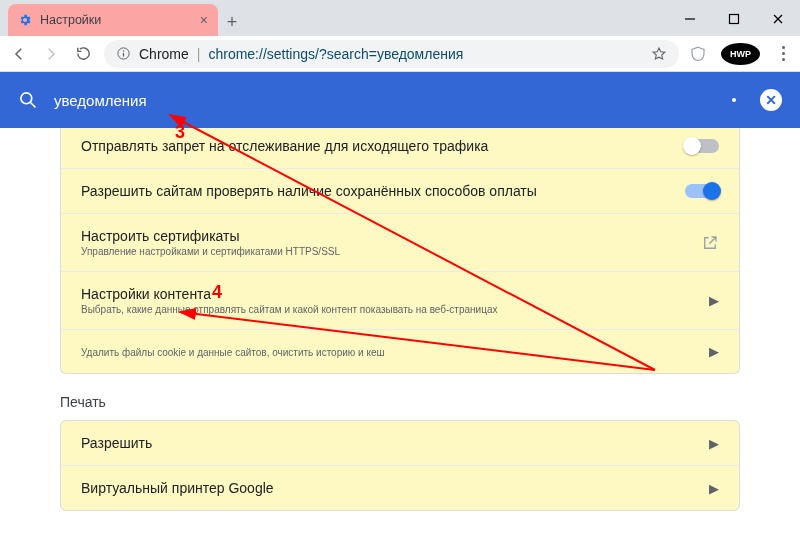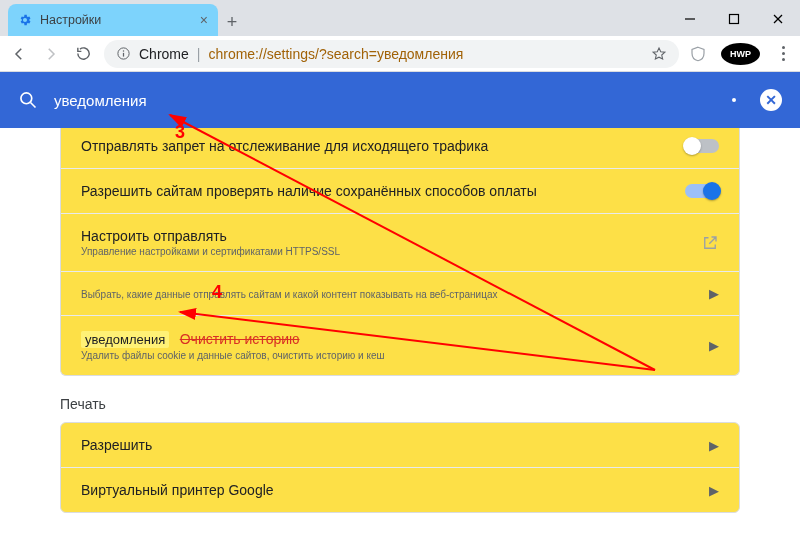--- a/index.html
+++ b/index.html
@@ -1,50 +1,50 @@
 <!DOCTYPE html>
 <html><head>
 <meta charset="utf-8">
 <style>
   * { box-sizing: border-box; margin: 0; padding: 0; font-family: "Segoe UI", Arial, sans-serif; }
   body { width: 800px; height: 560px; background: #fff; overflow: hidden; position: relative; }
 
   
   .titlebar { height: 36px; background: #dee1e6; display: flex; align-items: flex-end; }
-  .tab { background: #7dd3fc; height: 32px; width: 210px; margin-left: 8px; border-radius: 8px 8px 0 0; display: flex; align-items: center; padding: 0 10px; gap: 8px; font-size: 12.5px; color: #3c4043; }
+  .tab { background: #fca5a5; height: 32px; width: 210px; margin-left: 8px; border-radius: 8px 8px 0 0; display: flex; align-items: center; padding: 0 10px; gap: 8px; font-size: 12.5px; color: #3c4043; }
   .tab .gear { width: 14px; height: 14px; color: #1a73e8; }
   .tab .close { margin-left: auto; font-size: 14px; color: #5f6368; cursor: pointer; }
   .newtab { width: 28px; height: 28px; display: flex; align-items: center; justify-content: center; color: #5f6368; font-size: 18px; cursor: pointer; }
   .win-controls { margin-left: auto; display: flex; }
   .win-btn { width: 44px; height: 34px; display: flex; align-items: center; justify-content: center; color: #000; font-size: 14px; }
   .win-btn svg { width: 12px; height: 12px; }
 
   
   .toolbar { height: 36px; background: #fff; border-bottom: 1px solid #dadce0; display: flex; align-items: center; padding: 0 8px; gap: 10px; }
   .nav-btn { width: 22px; height: 22px; display: flex; align-items: center; justify-content: center; color: #5f6368; }
   .nav-btn.disabled { color: #bfc1c4; }
   .omnibox { flex: 1; height: 28px; background: #f1f3f4; border-radius: 14px; display: flex; align-items: center; padding: 0 12px; gap: 8px; font-size: 14px; color: #5f6368; }
   .omnibox .chrome-label { color: #202124; }
-  .omnibox .url-rest { color: #a16207; }
+  .omnibox .url-rest { color: #0c4a6e; }
   .toolbar-right { display: flex; align-items: center; gap: 14px; }
   .avatar { width: 39px; height: 22px; border-radius: 50%; background: #000; color: #fff; font-size: 9px; font-weight: 700; display: flex; align-items: center; justify-content: center; }
   .kebab { width: 18px; display: flex; flex-direction: column; align-items: center; gap: 3px; }
   .kebab span { width: 3px; height: 3px; background: #5f6368; border-radius: 50%; }
 
   
   .search-header { height: 56px; background: #3367d6; display: flex; align-items: center; padding: 0 18px; color: #fff; gap: 16px; }
   .search-header .mag { width: 20px; height: 20px; }
   .search-input { flex: 1; background: transparent; border: none; color: #fff; font-size: 15px; outline: none; }
   .search-input::placeholder { color: #dce6fb; }
   .dot { width: 4px; height: 4px; background: #fff; border-radius: 50%; margin-right: 8px; }
   .clear-btn { width: 22px; height: 22px; background: #fff; border-radius: 50%; color: #3367d6; display: flex; align-items: center; justify-content: center; font-size: 14px; font-weight: 700; cursor: pointer; }
 
   
   .content { position: absolute; top: 128px; left: 0; right: 0; bottom: 0; overflow: hidden; background: #fff; }
-  .card { margin: 0 60px 13px 60px; border: 1px solid #dadce0; border-radius: 6px; background: #fde047; }
+  .card { margin: 0 60px 13px 60px; border: 1px solid #dadce0; border-radius: 6px; background: #fef9c3; }
   .card.first { border-top: none; border-radius: 0 0 6px 6px; margin-top: -4px; }
   .row { padding: 14px 20px; border-top: 1px solid #e8eaed; display: flex; align-items: center; gap: 14px; position: relative; }
   .row:first-child { border-top: none; }
   .row .text { flex: 1; }
   .row .title { font-size: 14px; color: #202124; }
   .row .sub { font-size: 10px; color: #5f6368; margin-top: 2px; }
   .toggle { width: 34px; height: 14px; border-radius: 7px; position: relative; }
   .toggle .knob { width: 18px; height: 18px; border-radius: 50%; position: absolute; top: -2px; box-shadow: 0 1px 2px rgba(0,0,0,.3); }
   .toggle.off { background: #bdc1c6; } .toggle.off .knob { left: -2px; background: #fff; }
   .toggle.on { background: #9cc0f8; } .toggle.on .knob { right: -2px; background: #1a73e8; }
@@ -155,39 +155,36 @@
     <div class="row">
       <div class="text">
           <div class="title">Разрешить сайтам проверять наличие сохранённых способов оплаты</div>
         </div>
       <div class="toggle on">
           <div class="knob"></div>
         </div>
     </div>
     <div class="row">
       <div class="text">
-        <div class="title">Настроить отправлять</div>
+        <div class="title">Настроить сертификаты</div>
         <div class="sub">Управление настройками и сертификатами HTTPS/SSL</div>
       </div>
       <svg class="ext-icon" width="18" height="18" viewBox="0 0 24 24">
           <path fill="none" stroke="currentColor" stroke-width="1.8" d="M14 4h6v6M20 4l-9 9M19 14v5H5V5h5"></path>
         </svg>
     </div>
     <div class="row">
       <div class="text">
+        <div class="title">Настройки контента</div>
         <div class="sub">Выбрать, какие данные отправлять сайтам и какой контент показывать на веб-страницах</div>
       </div>
       <span class="chev">▶</span>
     </div>
     <div class="row">
       <div class="text">
-        <div>
-          <span class="highlight">уведомления</span>
-          <span class="strike">Очистить историю</span>
-        </div>
         <div class="sub">Удалить файлы cookie и данные сайтов, очистить историю и кеш</div>
       </div>
       <span class="chev">▶</span>
     </div>
   </div>
 
   <div class="section-title">Печать</div>
   <div class="card">
     <div class="row">
       <div class="text">

